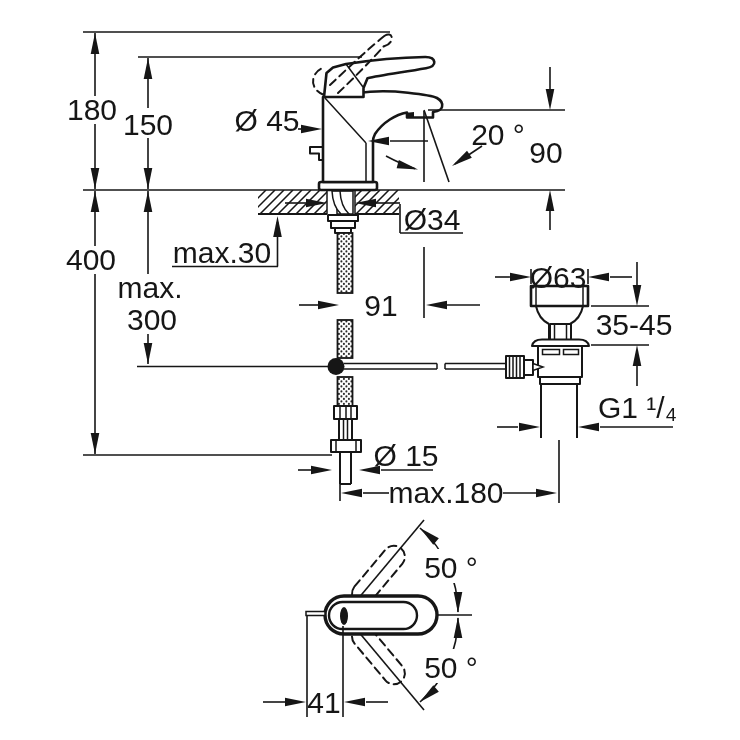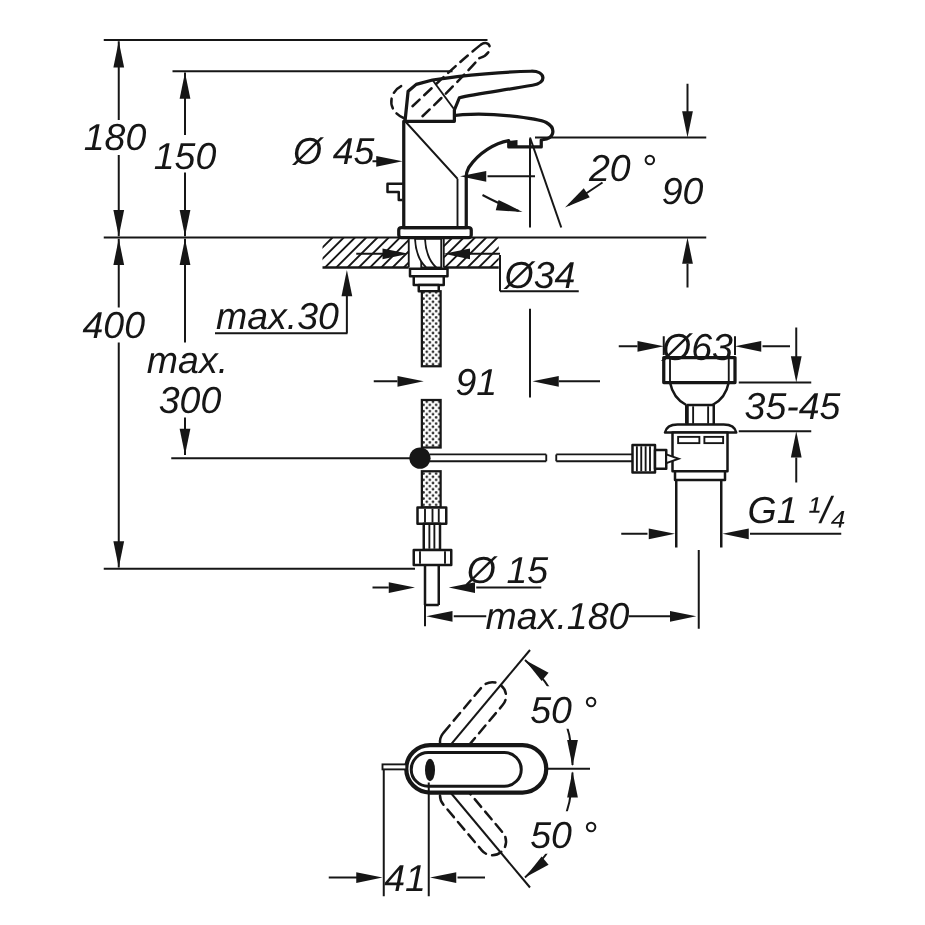--- a/index.html
+++ b/index.html
@@ -1,16 +1,16 @@
 <!DOCTYPE html>
 <html><head>
 <meta charset="utf-8">
 <style>
   html,body{margin:0;padding:0;background:#fff;}
-  .stage{width:740px;height:740px;position:relative;background:#fff;overflow:hidden;font-style:italic;}
+  .stage{width:740px;height:740px;position:relative;background:#fff;overflow:hidden;}
   svg{display:block;}
   .lbl{font-family:"Liberation Sans","DejaVu Sans",sans-serif;font-size:30px;fill:#161616;}
   .ol{stroke:#161616;fill:none;stroke-width:2.6;stroke-linejoin:round;stroke-linecap:round;}
   .ol2{stroke:#161616;fill:none;stroke-width:2;stroke-linejoin:round;}
   .thin{stroke:#161616;fill:none;stroke-width:1.5;}
   .dim{stroke:#161616;fill:none;stroke-width:1.6;}
   .dash{stroke:#161616;fill:none;stroke-width:2;stroke-dasharray:8 5;stroke-linecap:round;}
   .wfill{fill:#ffffff;}
   .blk{fill:#161616;}
 </style>

